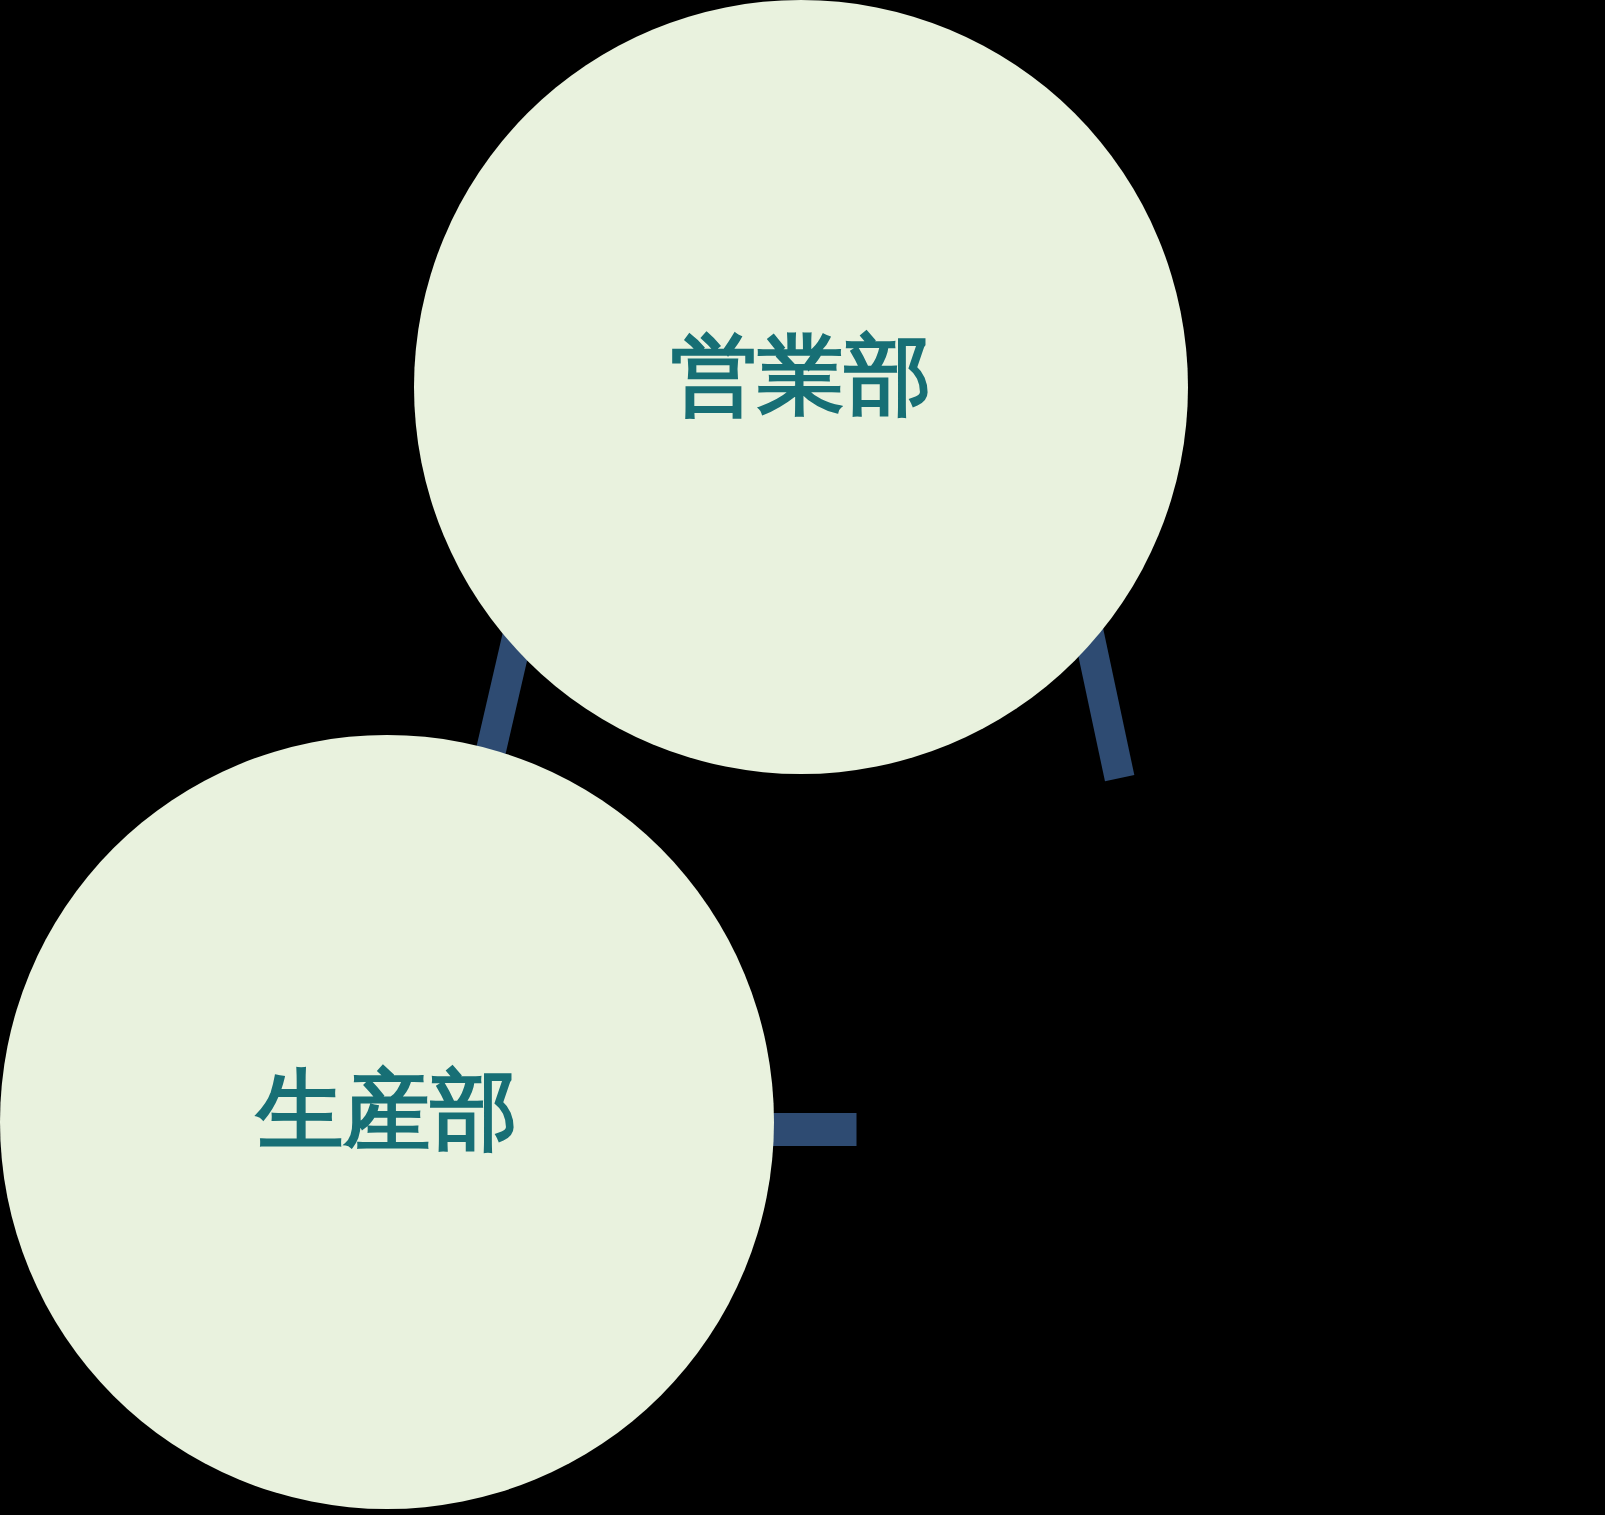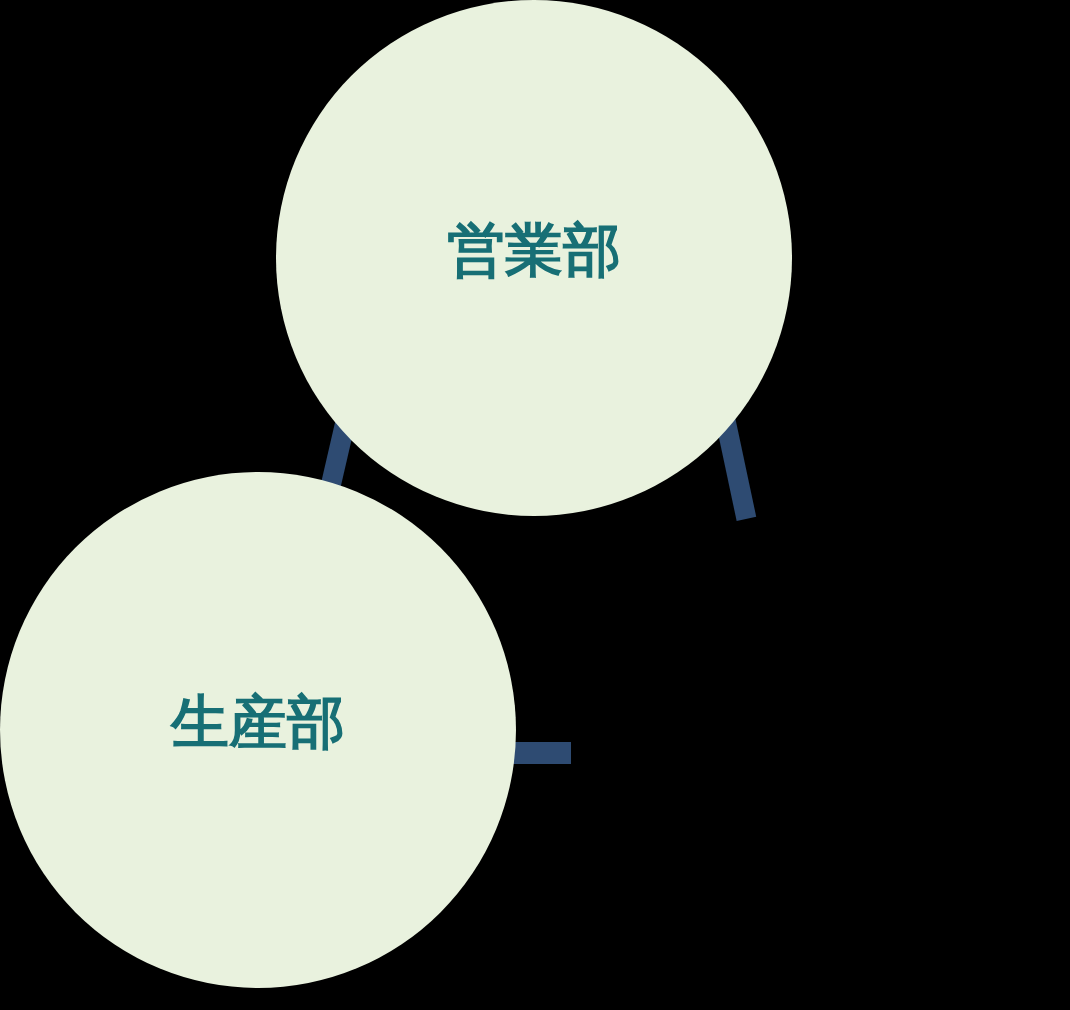--- a/index.html
+++ b/index.html
@@ -52,21 +52,21 @@
     display: flex;
     align-items: center;
     justify-content: center;
   }
   .circle-top {
     left: 276px;
     top: 0px;
   }
   .circle-bottom-left {
     left: 0px;
-    top: 472px;
+    top: 490px;
   }
   .circle-bottom-right {
     left: 553px;
     top: 490px;
   }
   .circle-label {
     color: #176f75;
     font-size: 58px;
     font-weight: bold;
     letter-spacing: 0px;

